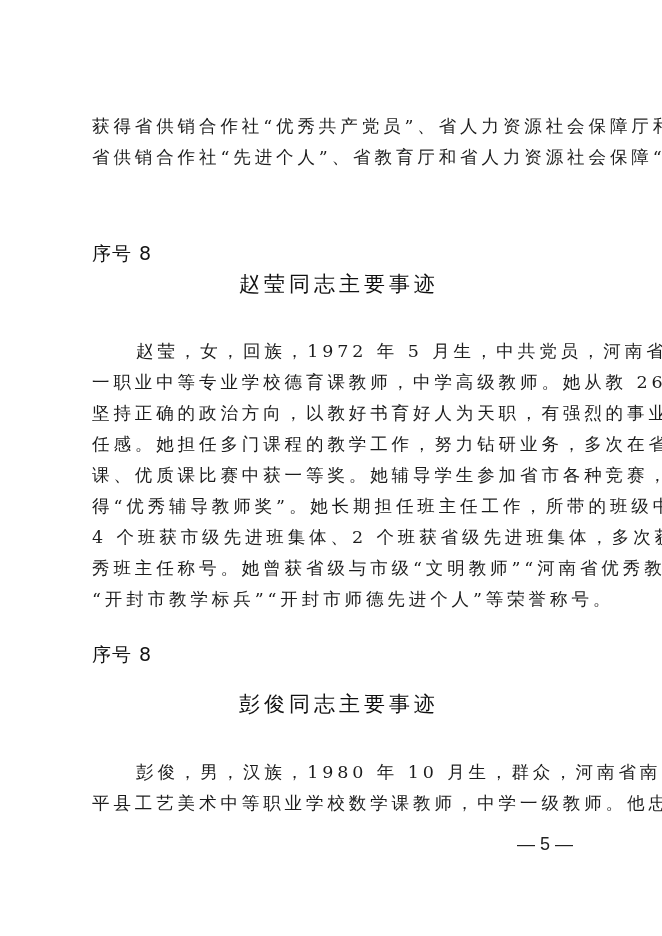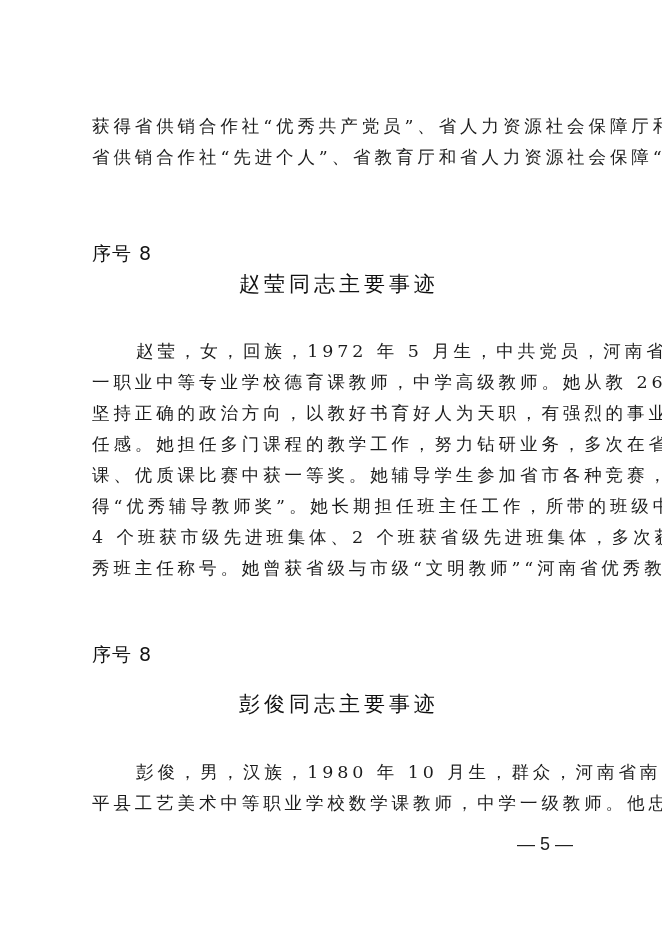--- a/index.html
+++ b/index.html
@@ -28,20 +28,21 @@
 
   <div class="text-block" style="top:336px;">
     <div class="line just indent">赵莹，女，回族，1972 年 5 月生，中共党员，河南省开封市第</div>
     <div class="line just">一职业中等专业学校德育课教师，中学高级教师。她从教 26 年来，</div>
     <div class="line just">坚持正确的政治方向，以教好书育好人为天职，有强烈的事业心和责</div>
     <div class="line just">任感。她担任多门课程的教学工作，努力钻研业务，多次在省市观摩</div>
     <div class="line just">课、优质课比赛中获一等奖。她辅导学生参加省市各种竞赛，多次获</div>
     <div class="line just">得“优秀辅导教师奖”。她长期担任班主任工作，所带的班级中，有</div>
     <div class="line just">4 个班获市级先进班集体、2 个班获省级先进班集体，多次获省市优</div>
     <div class="line just">秀班主任称号。她曾获省级与市级“文明教师”“河南省优秀教师”</div>
+    <div class="line">“开封市教学标兵”“开封市师德先进个人”等荣誉称号。</div>
   </div>
 
   <div class="seq-heading" style="top:642px;">序号 8</div>
   <div class="title" style="top:690px;">彭俊同志主要事迹</div>
 
   <div class="text-block" style="top:757px;">
     <div class="line just indent">彭俊，男，汉族，1980 年 10 月生，群众，河南省南阳市镇</div>
     <div class="line just">平县工艺美术中等职业学校数学课教师，中学一级教师。他忠诚</div>
   </div>
 

